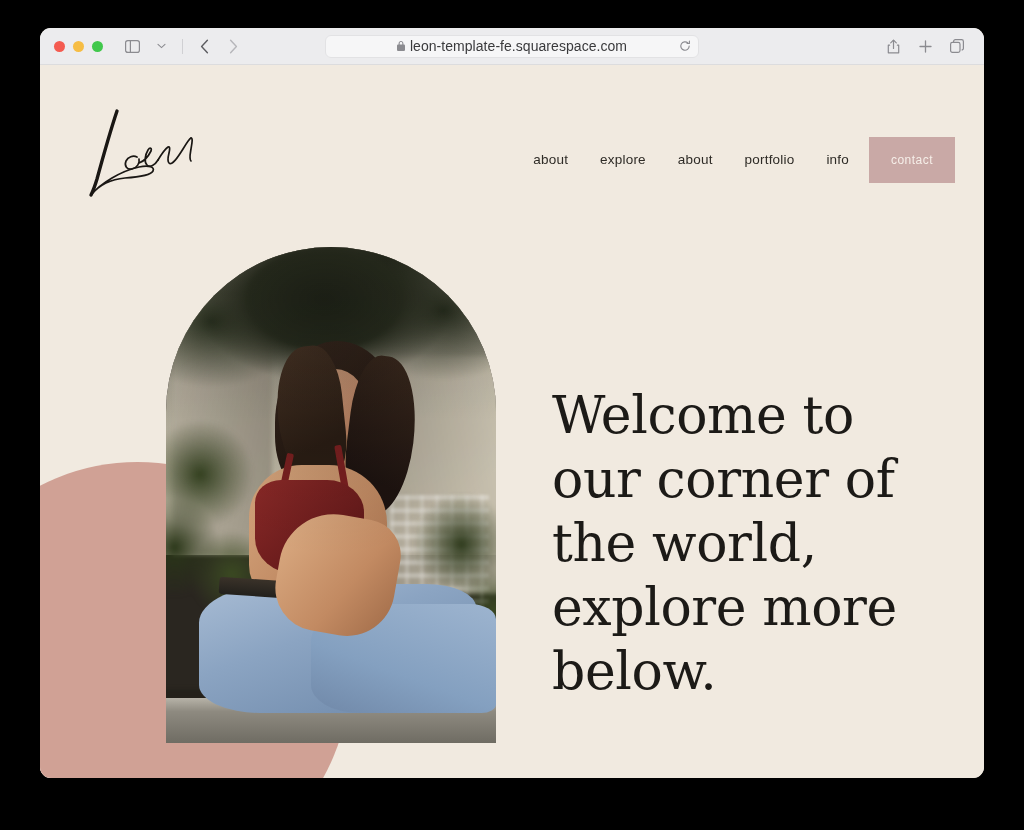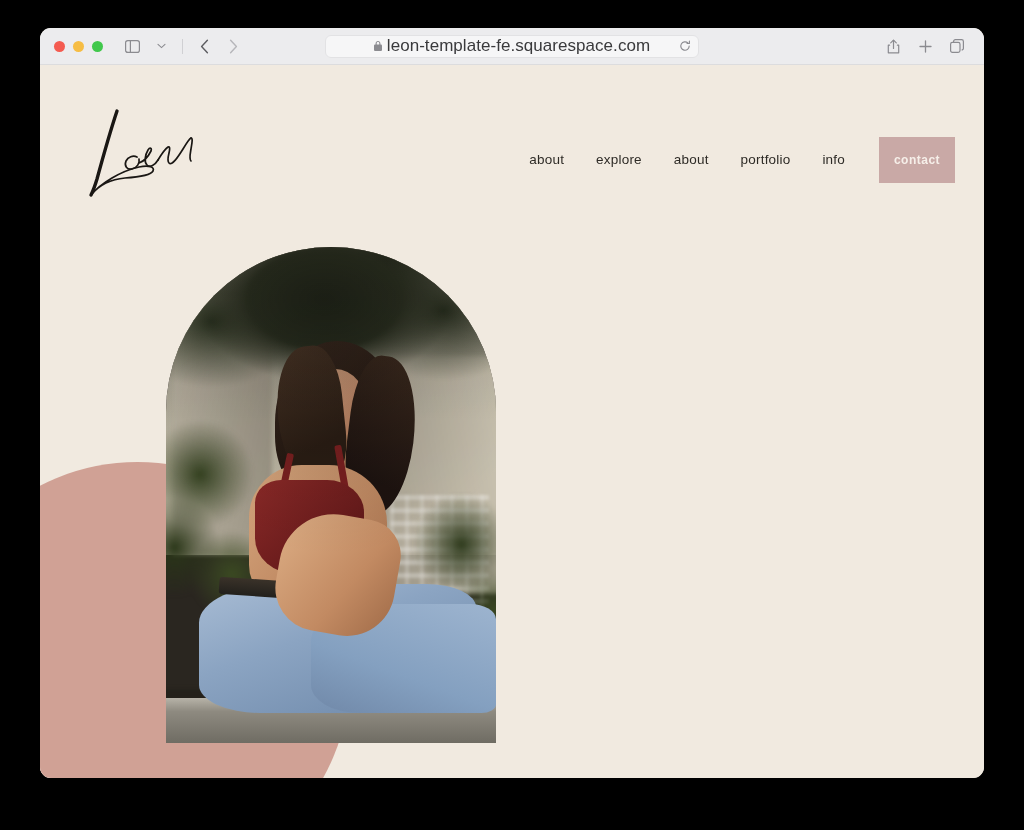--- a/index.html
+++ b/index.html
@@ -84,21 +84,21 @@
     height: 23px;
     background: #f6f6f7;
     border: 1px solid #e2e2e4;
     border-radius: 6px;
     display: flex;
     align-items: center;
     justify-content: center;
     gap: 5px;
   }
   .url-text {
-    font-size: 17px;
+    font-size: 14px;
     color: #3a3a3c;
     letter-spacing: 0.05px;
     white-space: nowrap;
   }
   .lock-icon { color: #8b8b90; display: flex; }
   .reload-btn {
     position: absolute;
     right: 7px;
     top: 50%;
     transform: translateY(-50%);
@@ -150,33 +150,31 @@
   .nav-link {
     font-size: 13.5px;
     color: #2e2b26;
     letter-spacing: 0.2px;
     padding: 0 12px;
     text-decoration: none;
     white-space: nowrap;
     line-height: 46px;
   }
   .contact-btn {
-    margin-left: 14px;
-    width: 76px;
+    width: 86px;
     height: 46px;
     background: #c9a9a6;
     color: #f6efe9;
     font-size: 12px;
     letter-spacing: 0.5px;
     display: flex;
     align-items: center;
     justify-content: center;
     border: none;
     font-family: "Liberation Sans", sans-serif;
-    font-weight: bold;
   }
 
   
   .deco-circle {
     position: absolute;
     left: -115px;
     top: 397px;
     width: 425px;
     height: 425px;
     border-radius: 50%;
@@ -491,15 +489,16 @@
       <div class="site-nav">
         <a class="nav-link" href="#">about</a>
         <a class="nav-link" href="#">explore</a>
         <a class="nav-link" href="#">about</a>
         <a class="nav-link" href="#">portfolio</a>
         <a class="nav-link" href="#">info</a>
         <button class="contact-btn">contact</button>
       </div>
     </div>
 
+    <h1 class="headline">Welcome to our corner of the world, explore more below.</h1>
 
   </div>
 </div>
 
 </body></html>

